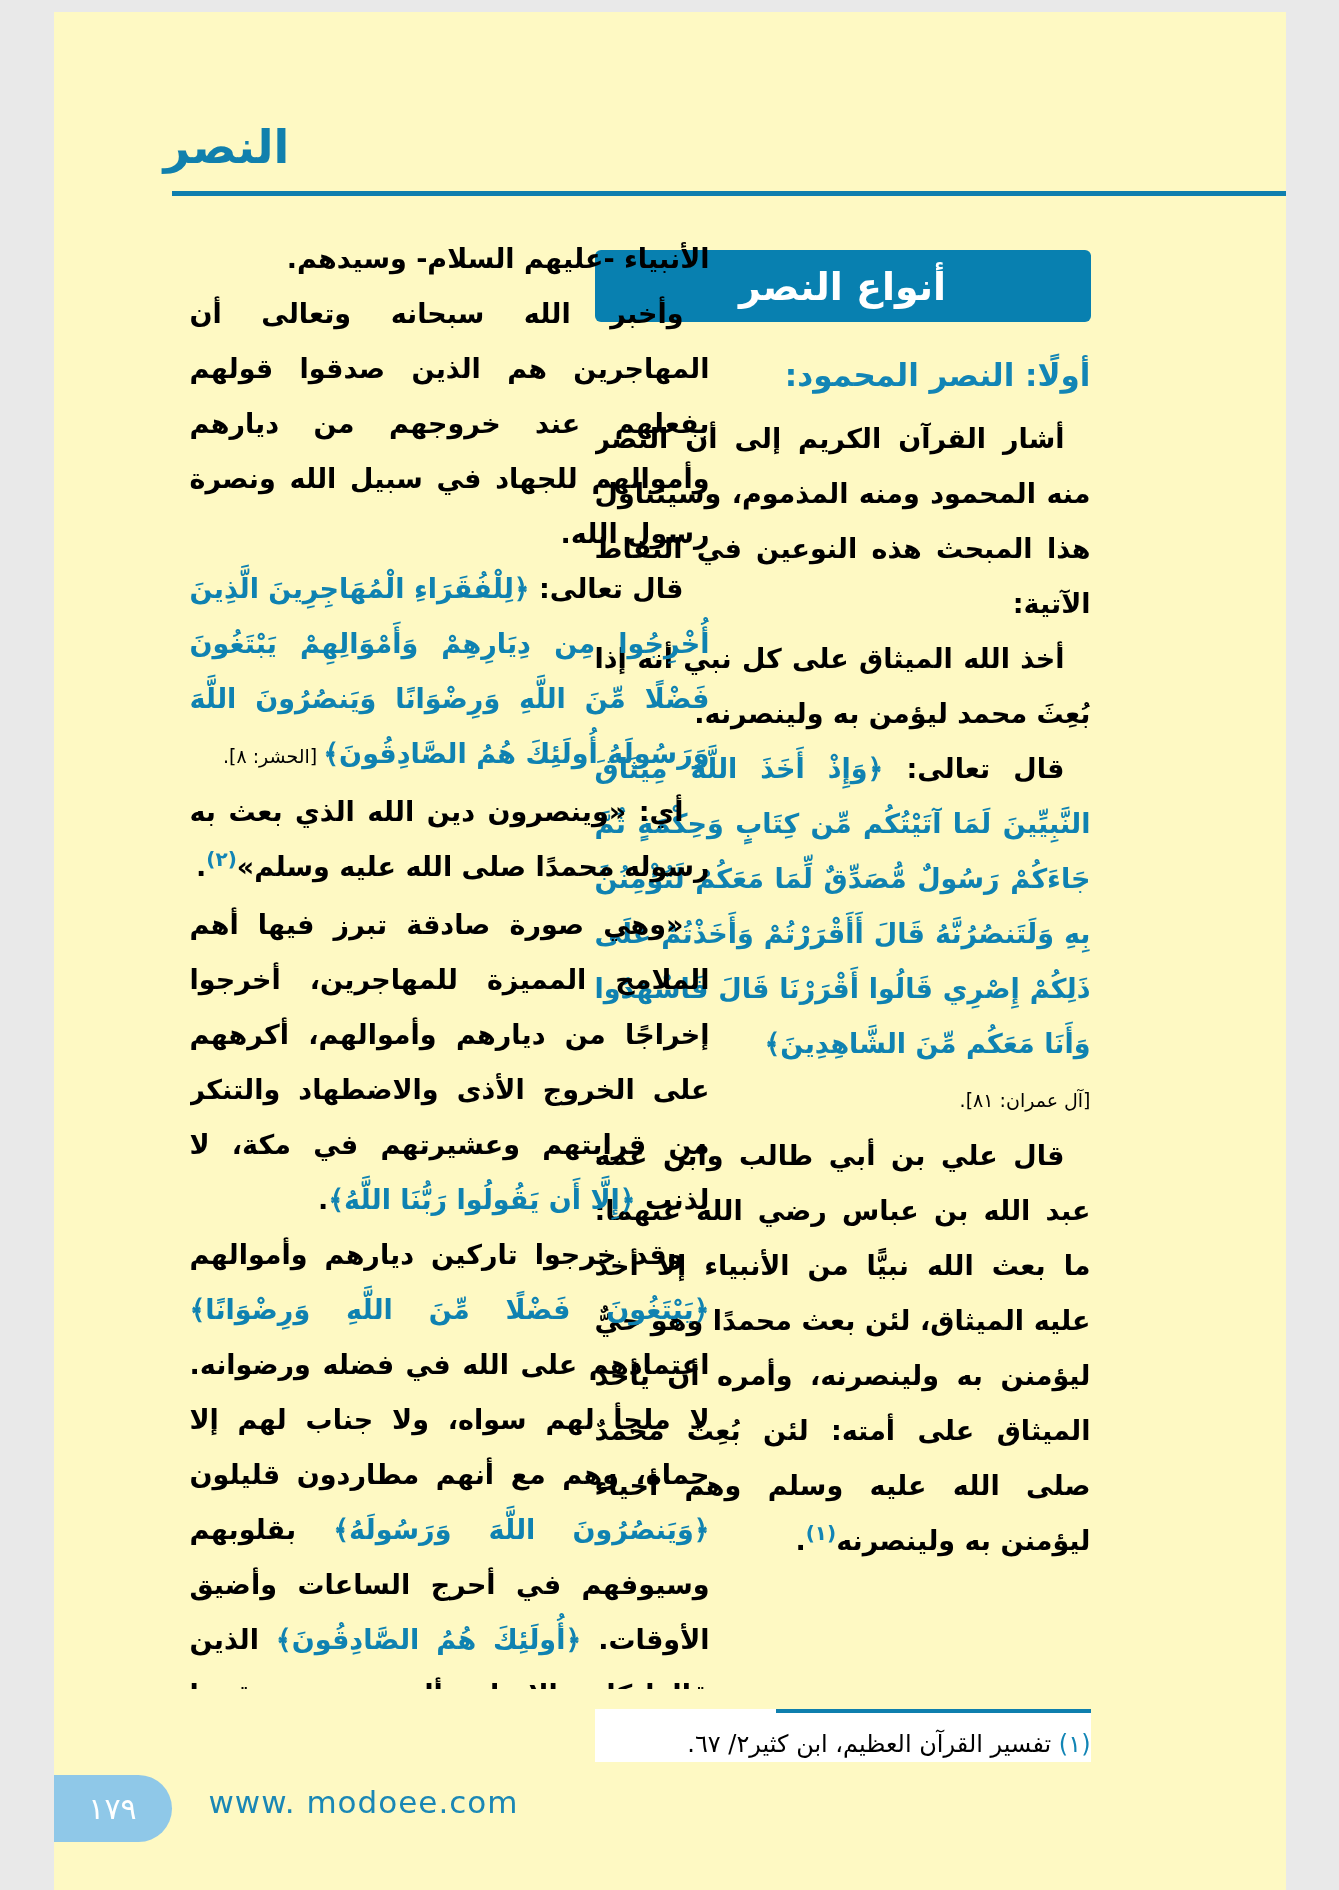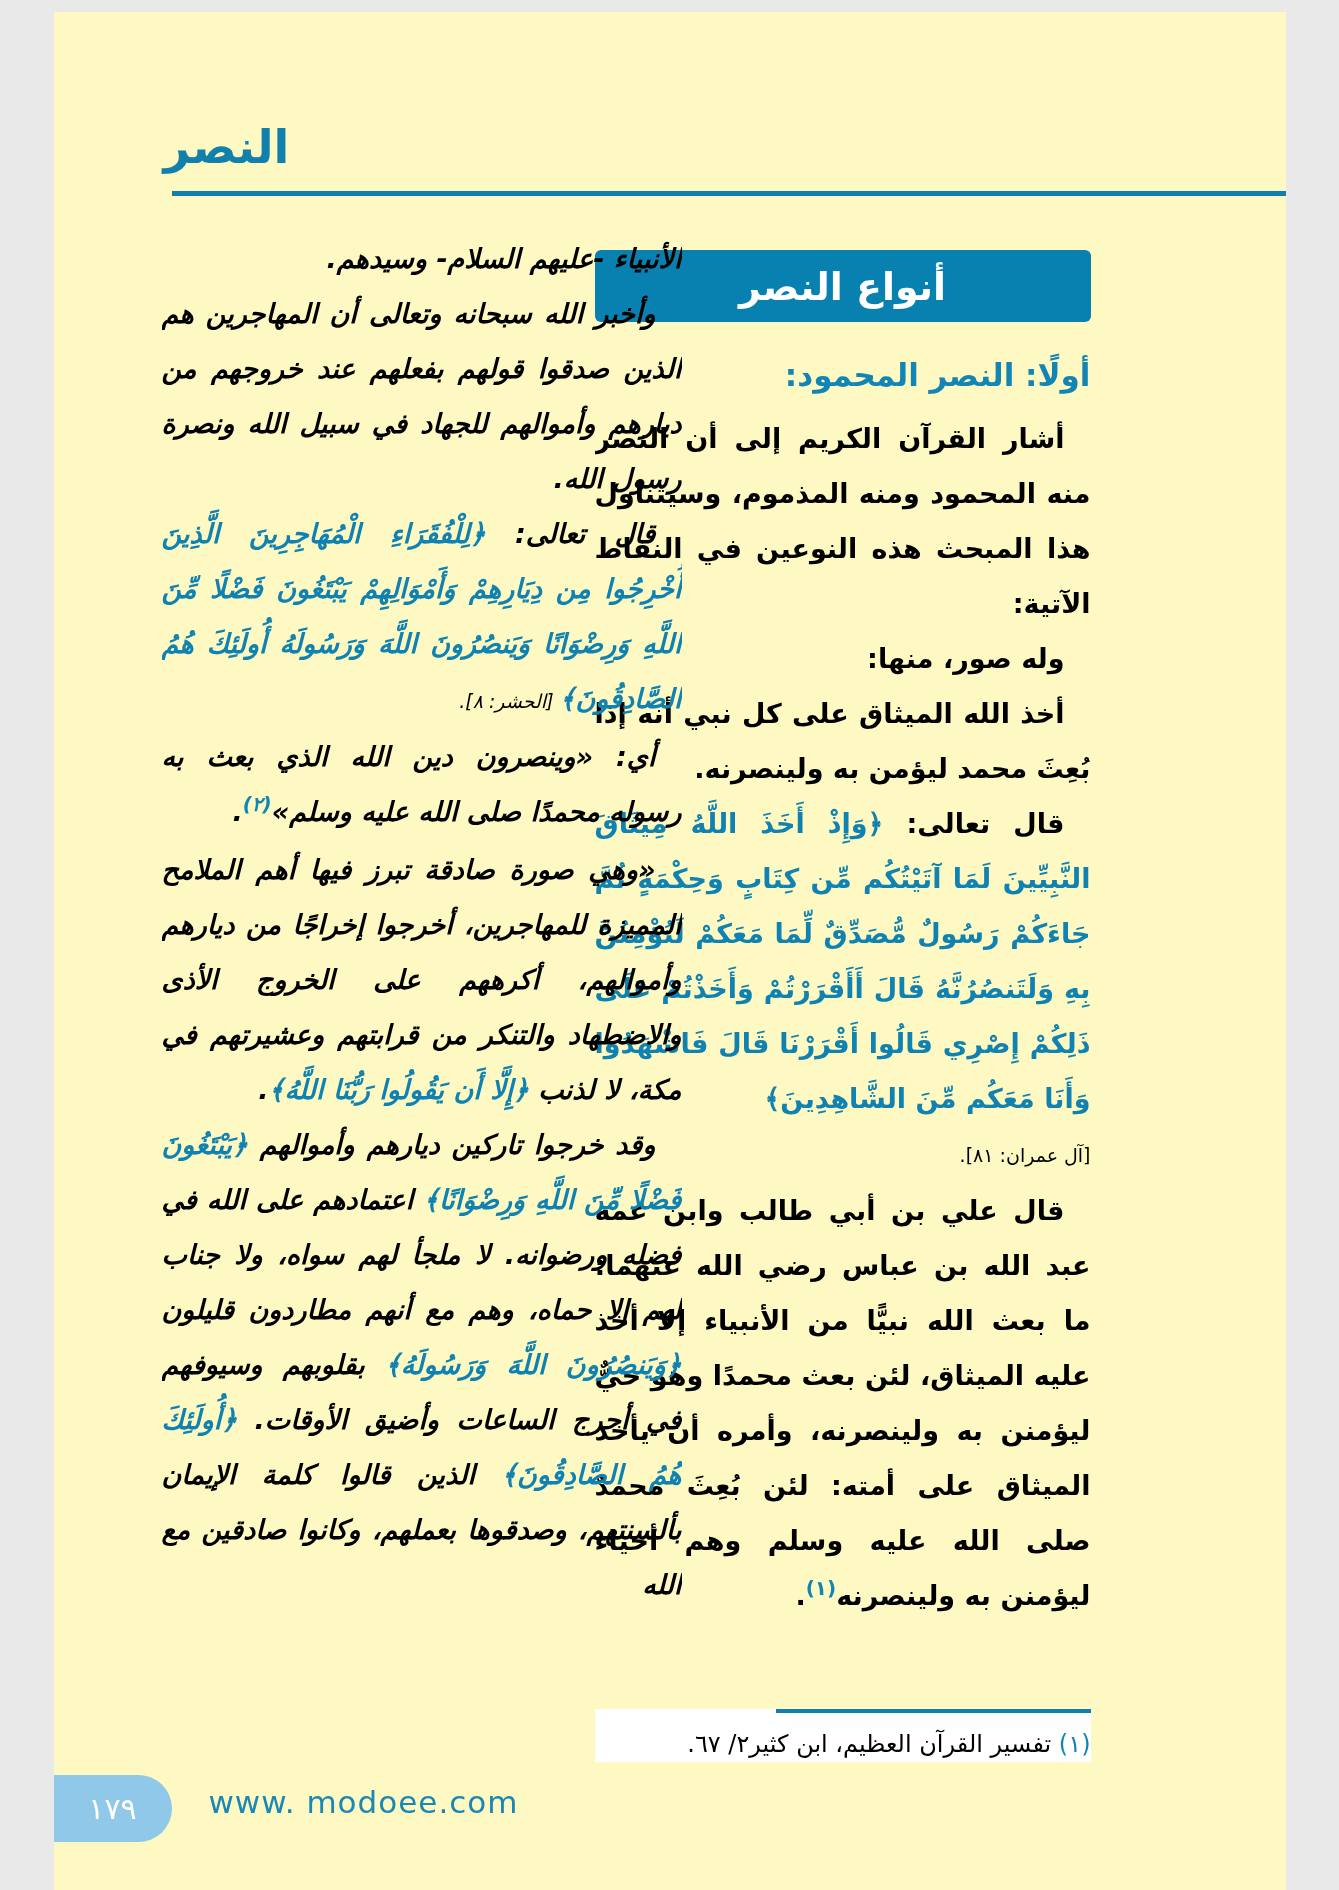--- a/index.html
+++ b/index.html
@@ -21,21 +21,21 @@
     line-height:1;
   }
   .header-rule {
     position:absolute; left:118px; right:0; top:179px;
     height:5px; background:#0f7fae;
   }
 
   
   .col { position:absolute; text-align:justify; }
   .col-right { top:238px; right:195px; width:496px; height:1452px; overflow:hidden; }
-  .col-left  { top:219px; left:108px;  width:520px; height:1458px; overflow:hidden;font-style:italic; }
+  .col-left  { top:219px; left:136px;  width:520px; height:1458px; overflow:hidden; }
 
   .section-box {
     height:72px; background:#0880b0;
     color:#fff; text-align:center;
     line-height:74px; font-size:38px; font-weight:700;
     margin-bottom:26px;
     border-radius:6px;
   }
 
   .para {
@@ -88,21 +88,20 @@
   <div class="header-title">النصر</div>
   <div class="header-rule"></div>
 
   <section class="col col-right">
     <div class="section-box">
       <span>أنواع النصر</span>
     </div>
     <div class="col-body">
         <p class="para heading"><span class="seg seg-text">أولًا: النصر المحمود:</span></p>
         <p class="para body"><span class="seg seg-text">أشار القرآن الكريم إلى أن النصر منه المحمود ومنه المذموم، وسيتناول هذا المبحث هذه النوعين في النقاط الآتية:</span></p>
-        <p class="para body"><span class="seg seg-text">وله صور، منها:</span></p>
         <p class="para body"><span class="seg seg-text">أخذ الله الميثاق على كل نبي أنه إذا بُعِثَ محمد ليؤمن به ولينصرنه.</span></p>
         <p class="para body"><span class="seg seg-text">قال تعالى: </span><span class="seg seg-quran">﴿وَإِذْ أَخَذَ اللَّهُ مِيثَاقَ النَّبِيِّينَ لَمَا آتَيْتُكُم مِّن كِتَابٍ وَحِكْمَةٍ ثُمَّ جَاءَكُمْ رَسُولٌ مُّصَدِّقٌ لِّمَا مَعَكُمْ لَتُؤْمِنُنَّ بِهِ وَلَتَنصُرُنَّهُ قَالَ أَأَقْرَرْتُمْ وَأَخَذْتُمْ عَلَى ذَلِكُمْ إِصْرِي قَالُوا أَقْرَرْنَا قَالَ فَاشْهَدُوا وَأَنَا مَعَكُم مِّنَ الشَّاهِدِينَ﴾</span></p>
         <p class="para cite"><span class="seg seg-cite">[آل عمران: ٨١].</span></p>
         <p class="para body"><span class="seg seg-text">قال علي بن أبي طالب وابن عمه عبد الله بن عباس رضي الله عنهما: ما بعث الله نبيًّا من الأنبياء إلا أخذ عليه الميثاق، لئن بعث محمدًا وهو حيٌّ ليؤمنن به ولينصرنه، وأمره أن يأخذ الميثاق على أمته: لئن بُعِثَ محمدٌ صلى الله عليه وسلم وهم أحياء ليؤمنن به ولينصرنه</span><span class="seg seg-ref">(١)</span><span class="seg seg-text">.</span></p>
       </div>
   </section>
 
   <section class="col col-left">
     <div class="col-body">
         <p class="para cont"><span class="seg seg-text">الأنبياء -عليهم السلام- وسيدهم.</span></p>

